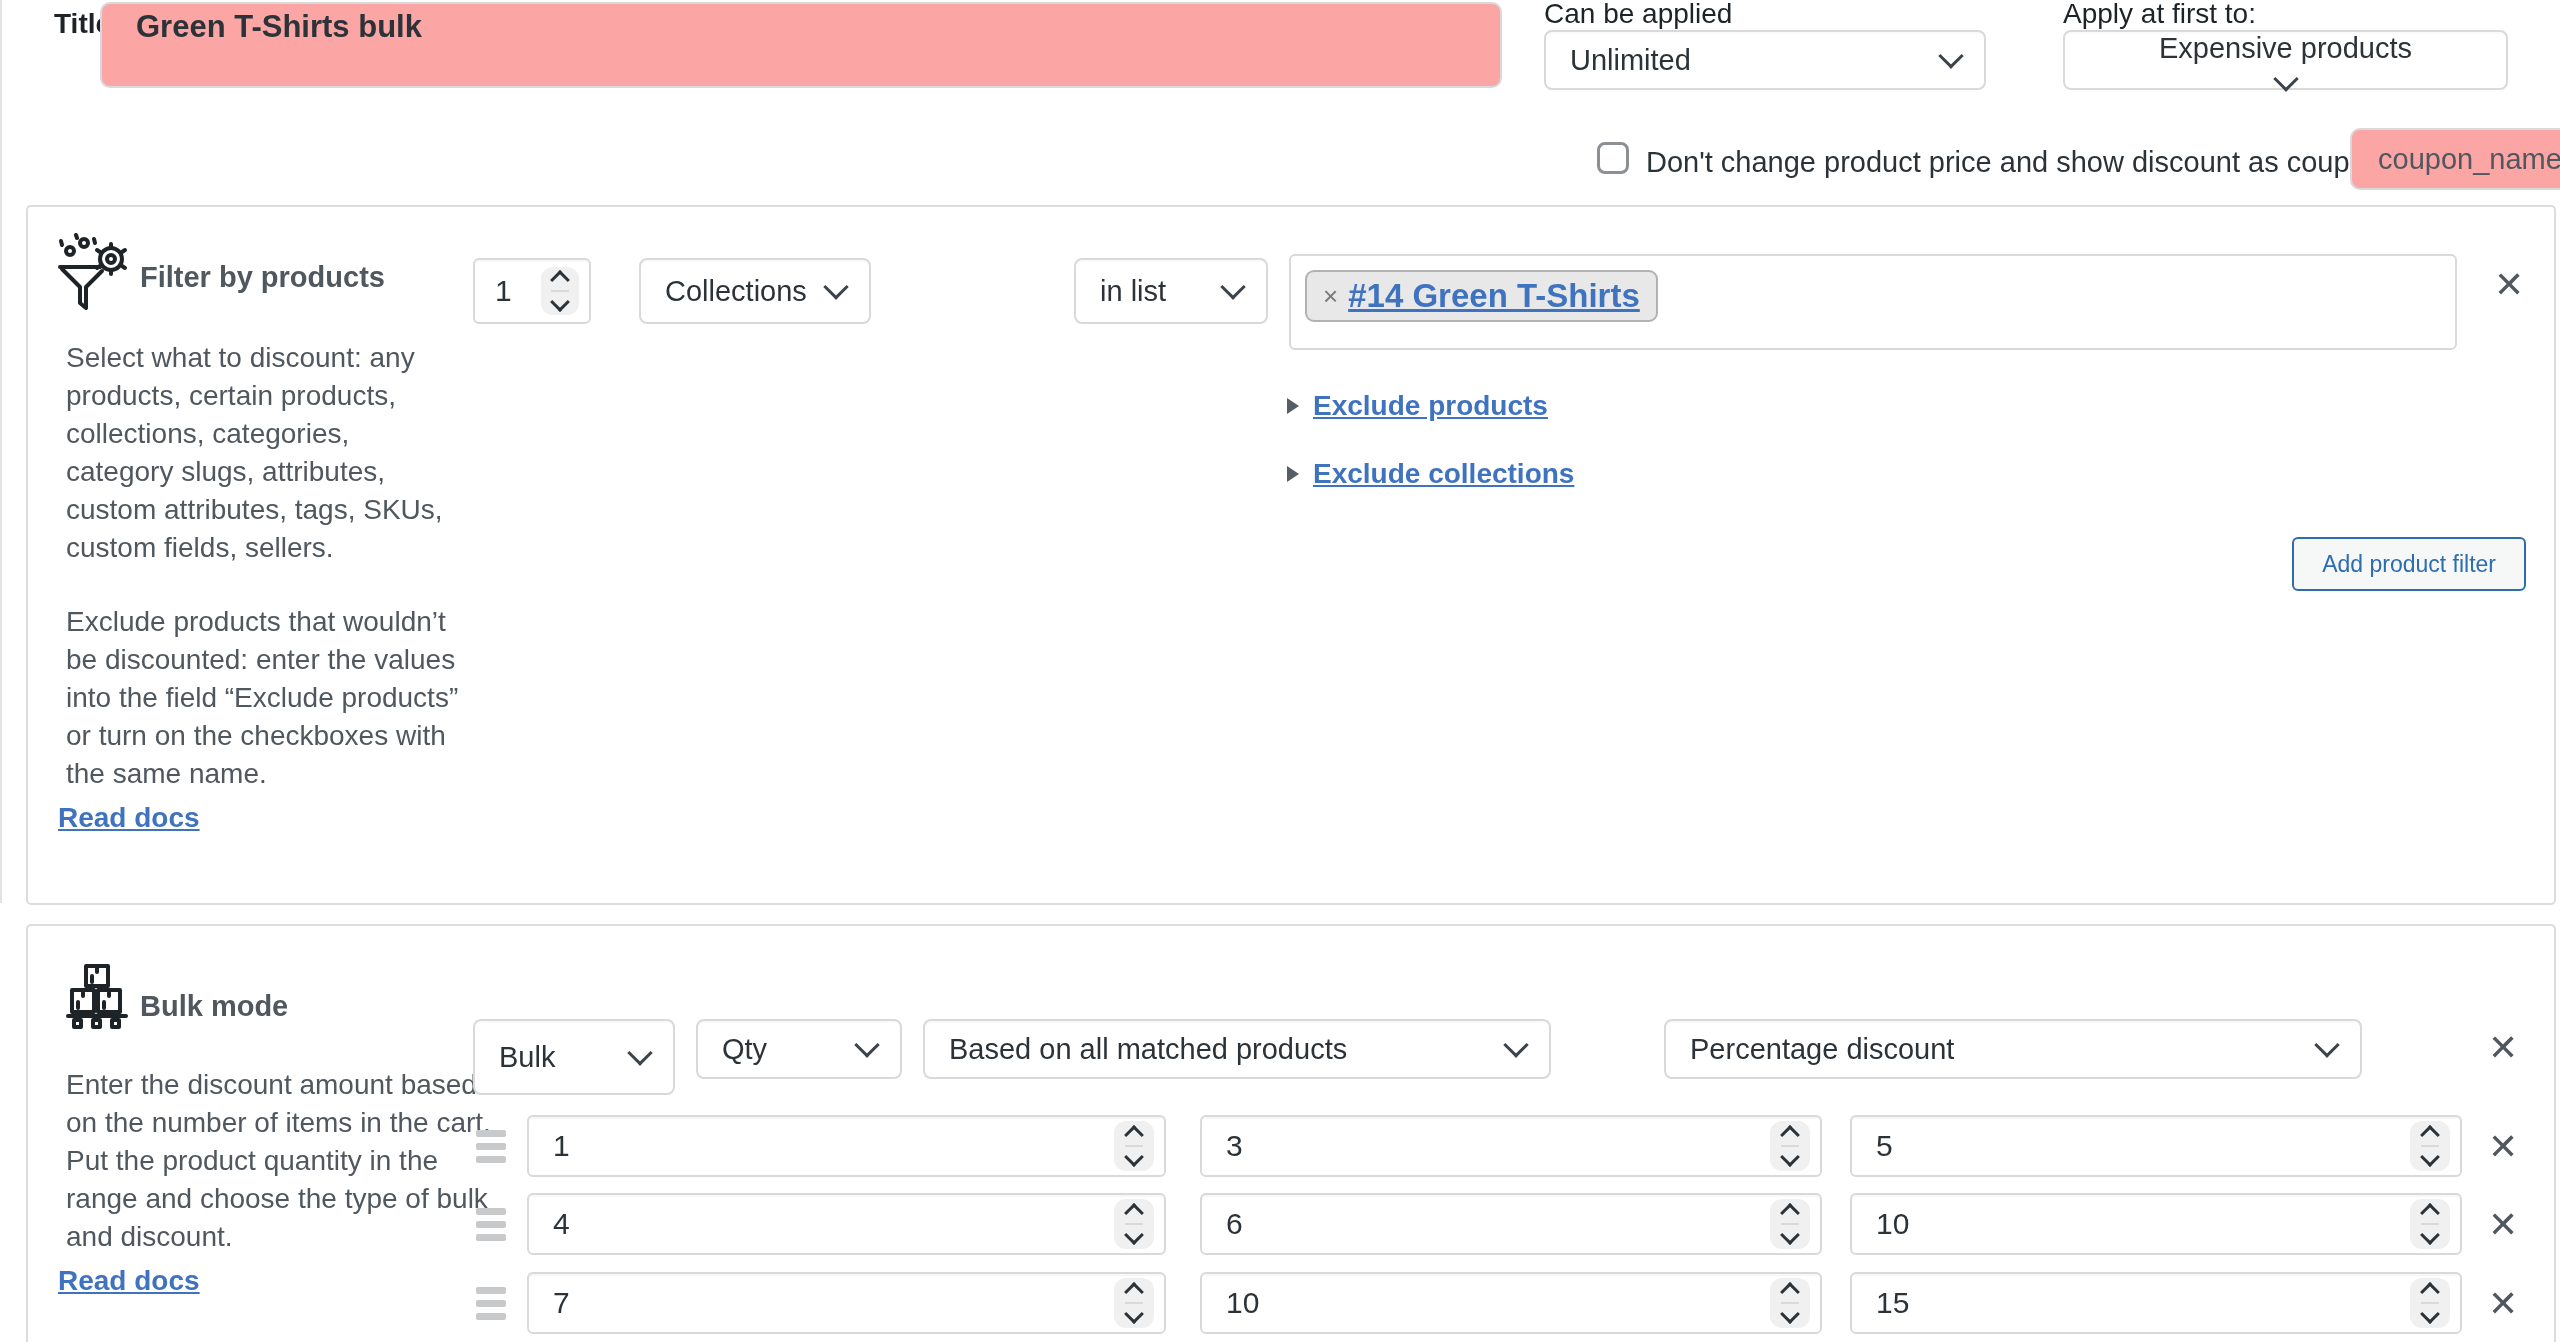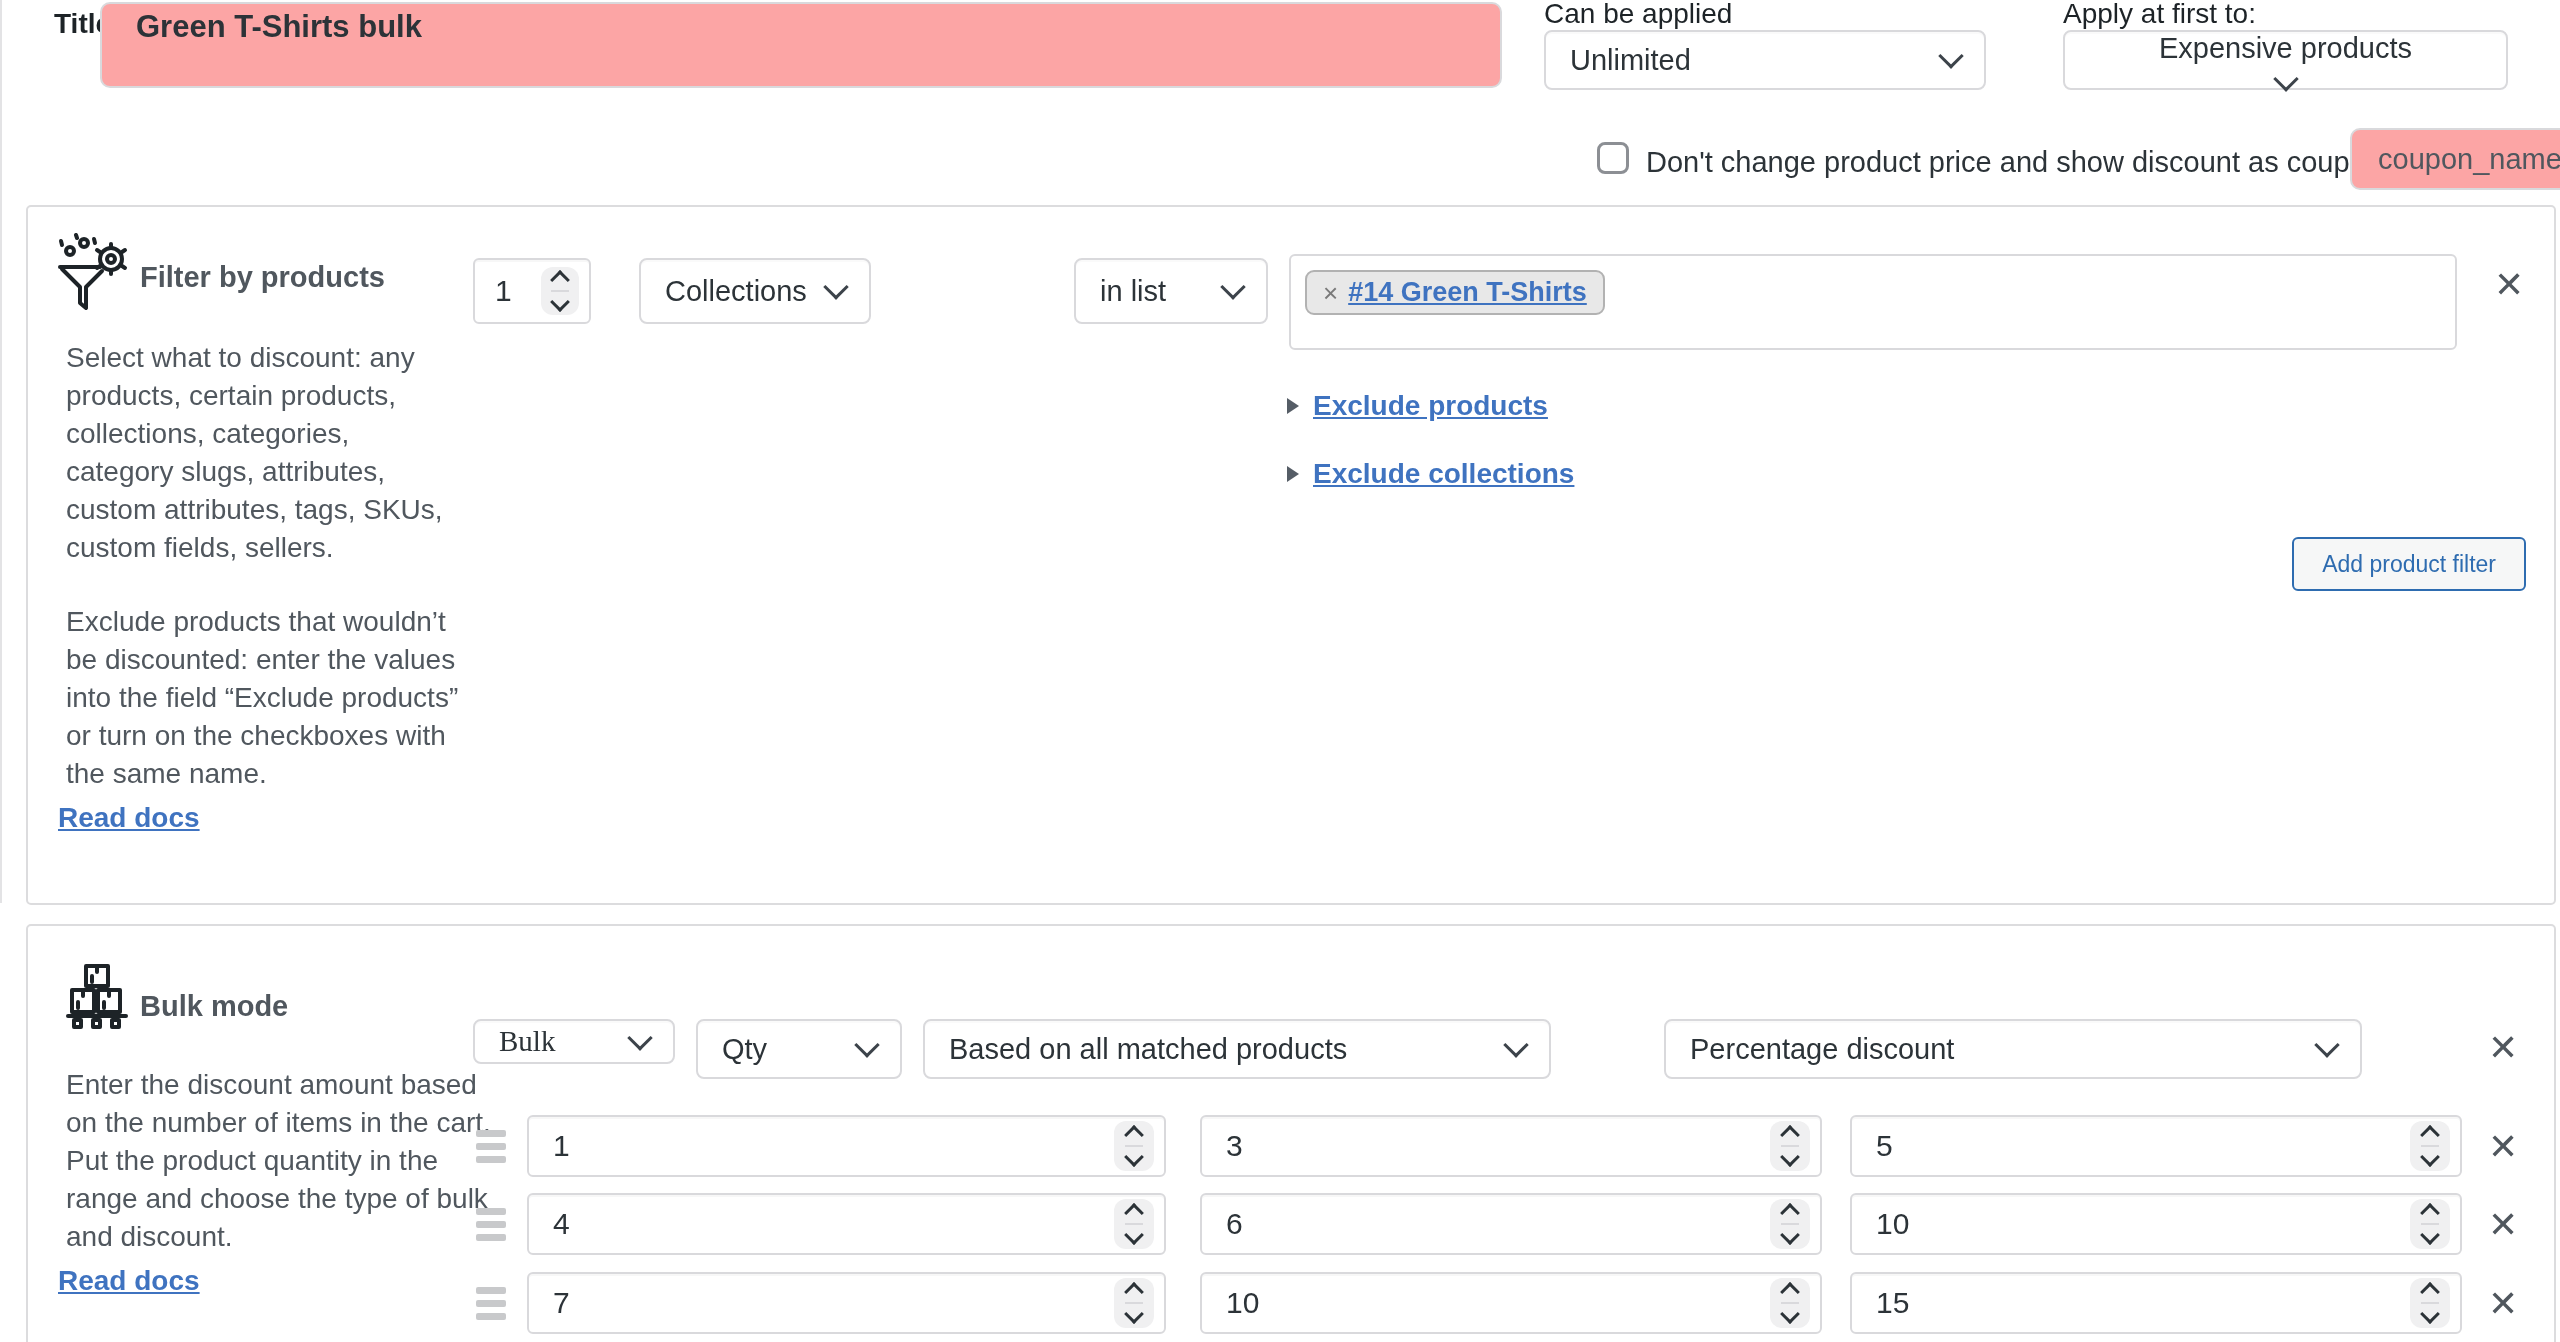--- a/index.html
+++ b/index.html
@@ -48,21 +48,21 @@
   #filter-panel{top:205px;height:700px;}
   #bulk-panel{top:924px;height:540px;}
 
   .xbtn{position:absolute;font-size:36px;color:#50575e;line-height:1;cursor:pointer;}
 
   .chipbox{position:absolute;background:#fff;border:2px solid #d9d9dc;border-radius:6px;
            box-sizing:border-box;padding:14px;}
   .chip{display:inline-flex;align-items:center;gap:10px;background:#e8e8e8;
         border:2px solid #b2b2b2;border-radius:9px;padding:5px 16px;cursor:pointer;}
   .chip-x{color:#7a7a7a;font-size:26px;line-height:1;cursor:pointer;}
-  .chip-link{font-size:27px;}
+  .chip-link{font-size:33px;}
 
   .excl{position:absolute;display:flex;align-items:center;gap:14px;font-size:28px;}
   .tri{width:0;height:0;border-left:12px solid #555d66;border-top:8px solid transparent;
        border-bottom:8px solid transparent;flex:none;}
 
   .btn-secondary{position:absolute;display:flex;align-items:center;justify-content:center;
                  background:#f6f7f7;border:2px solid #2e6cb0;border-radius:6px;color:#2e6cb0;
                  font-size:23px;height:54px;padding:0 28px;box-sizing:border-box;cursor:pointer;
                  white-space:nowrap;}
 
@@ -184,21 +184,21 @@
       <rect x="29" y="58" width="7" height="7"></rect>
       <rect x="48" y="58" width="7" height="7"></rect>
     </svg>
     <div class="heading" style="left:112px;top:64px;">Bulk mode</div>
 
     <div class="desc" style="left:30px;top:140px;width:448px;">
       <p style="margin-bottom:6px;">Enter the discount amount based on the number of items in the cart. Put the product quantity in the range and choose the type of bulk and discount.</p>
       <a class="link" style="font-size:28px;">Read docs</a>
     </div>
 
-    <div class="select" style="left:445px;top:93px;width:202px;height:45px;font-family:Liberation Serif, serif;">
+    <div class="select" style="left:445px;top:93px;width:202px;height:76px;">
       <span class="sel-text">Bulk</span>
       <span class="chev"></span>
     </div>
     <div class="select" style="left:668px;top:93px;width:206px;height:60px;">
       <span class="sel-text">Qty</span>
       <span class="chev"></span>
     </div>
     <div class="select" style="left:895px;top:93px;width:628px;height:60px;">
       <span class="sel-text">Based on all matched products</span>
       <span class="chev"></span>

